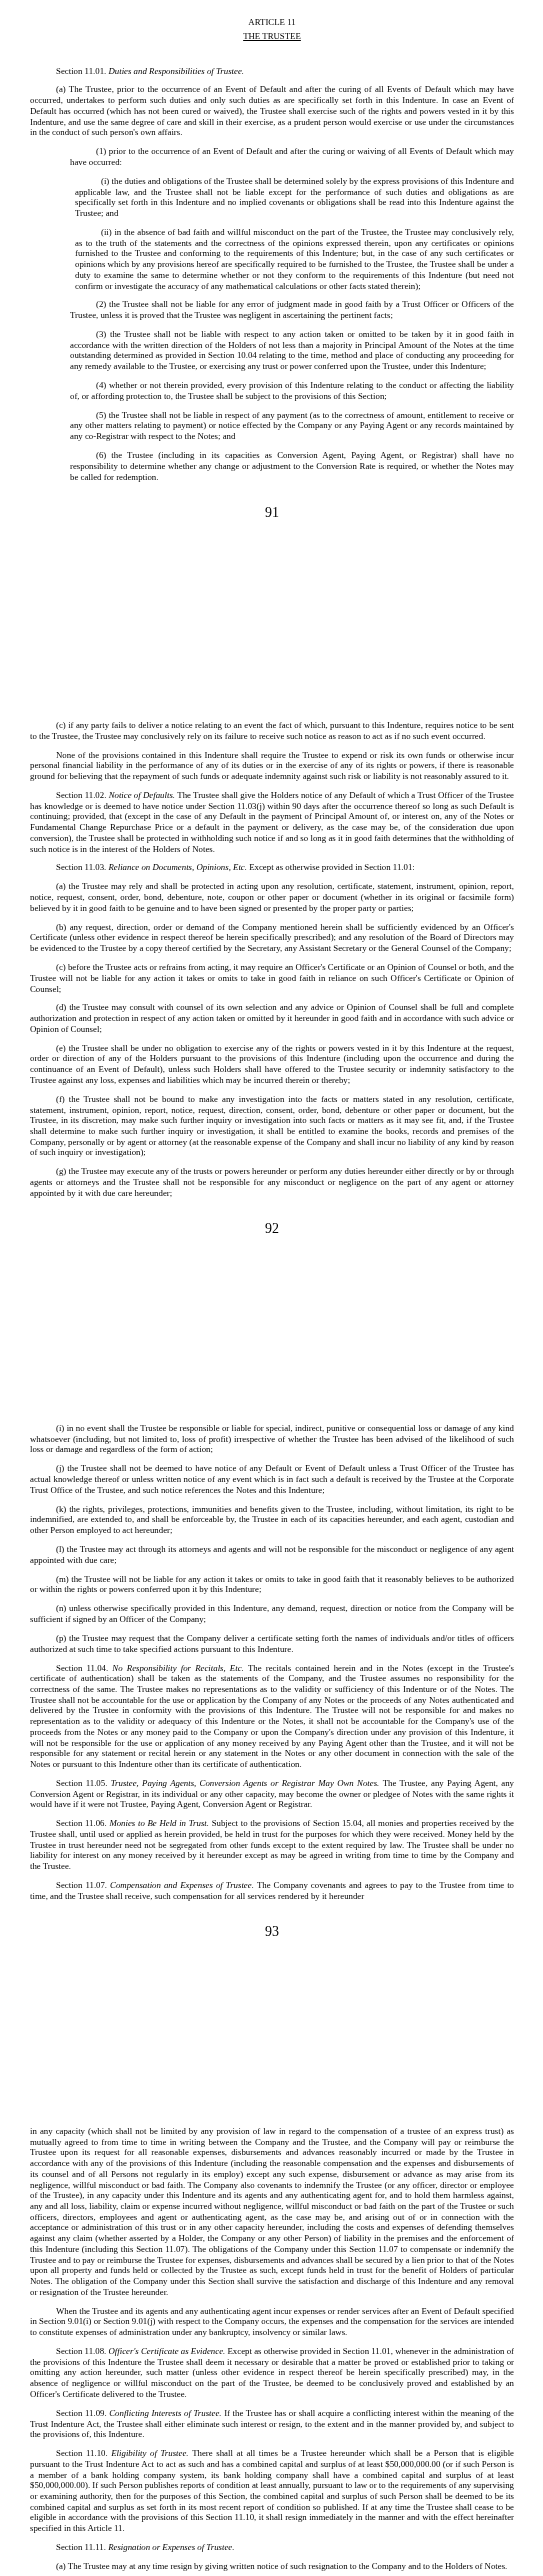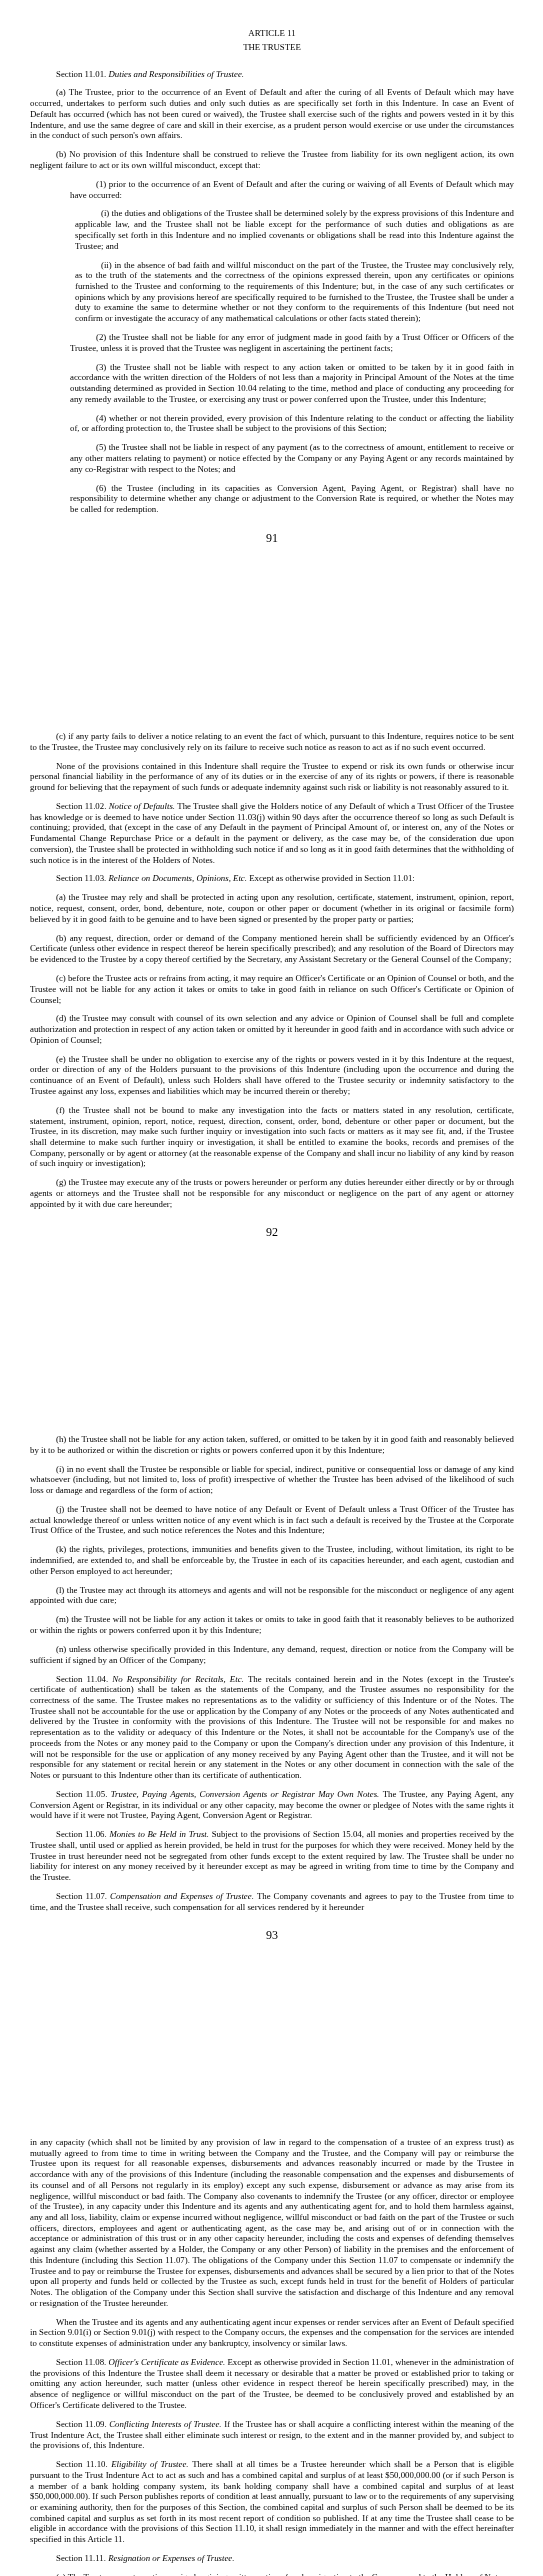--- a/index.html
+++ b/index.html
@@ -12,59 +12,59 @@
     font-family: "Liberation Serif", "DejaVu Serif", serif;
     color: #000000;
   }
   .doc {
     width: 544px;
   }
   .page {
     width: 544px;
     height: 703px;
     box-sizing: border-box;
-    padding: 28px 30px 0 30px;
+    padding: 17px 30px 0 30px;
     overflow: hidden;
     background: #ffffff;
   }
   .blk {
     margin: 0 0 8.2px 0;
     font-size: 8.8px;
     line-height: 1.22;
     text-align: justify;
     text-indent: 26px;
   }
   .blk.center {
     text-align: center;
     text-indent: 0;
     margin-bottom: 3.1px;
   }
   .blk.center.last {
-    margin-bottom: 16px;
+    margin-bottom: 24px;
+    text-decoration: underline;
   }
   .blk.l1 { margin-left: 40px; }
   .blk.l2 { margin-left: 45px; }
   .blk.noindent { text-indent: 0; }
   .sec-title { font-style: italic; margin-top: 32px; }
   .pagenum {
     text-align: center;
-    margin-top: 16px;
-    font-size: 12px;
+    margin-top: 23px;
+    font-size: 14px;
   }
 </style>
 </head>
 <body>
 
 <main class="doc">
     <section class="page">
       <p class="blk center"><span class="txt">ARTICLE 11</span></p>
       <p class="blk center last"><span class="txt">THE TRUSTEE</span></p>
       <p class="blk para"><span class="sec-label">Section 11.01. </span><span class="sec-title">Duties and Responsibilities of Trustee. </span></p>
       <p class="blk para"><span class="txt">(a) The Trustee, prior to the occurrence of an Event of Default and after the curing of all Events of Default which may have occurred, undertakes to perform such duties and only such duties as are specifically set forth in this Indenture. In case an Event of Default has occurred (which has not been cured or waived), the Trustee shall exercise such of the rights and powers vested in it by this Indenture, and use the same degree of care and skill in their exercise, as a prudent person would exercise or use under the circumstances in the conduct of such person's own affairs.</span></p>
-      <p class="blk para"><span class="txt">(b) No provision of this Indenture shall be construed to relieve the Trustee from liability for its own negligent action, its own negligent failure to act or its own willful misconduct, except that:</span></p>
       <p class="blk para l1"><span class="txt">(1) prior to the occurrence of an Event of Default and after the curing or waiving of all Events of Default which may have occurred:</span></p>
       <p class="blk para l2"><span class="txt">(i) the duties and obligations of the Trustee shall be determined solely by the express provisions of this Indenture and applicable law, and the Trustee shall not be liable except for the performance of such duties and obligations as are specifically set forth in this Indenture and no implied covenants or obligations shall be read into this Indenture against the Trustee; and</span></p>
       <p class="blk para l2"><span class="txt">(ii) in the absence of bad faith and willful misconduct on the part of the Trustee, the Trustee may conclusively rely, as to the truth of the statements and the correctness of the opinions expressed therein, upon any certificates or opinions furnished to the Trustee and conforming to the requirements of this Indenture; but, in the case of any such certificates or opinions which by any provisions hereof are specifically required to be furnished to the Trustee, the Trustee shall be under a duty to examine the same to determine whether or not they conform to the requirements of this Indenture (but need not confirm or investigate the accuracy of any mathematical calculations or other facts stated therein);</span></p>
       <p class="blk para l1"><span class="txt">(2) the Trustee shall not be liable for any error of judgment made in good faith by a Trust Officer or Officers of the Trustee, unless it is proved that the Trustee was negligent in ascertaining the pertinent facts;</span></p>
       <p class="blk para l1"><span class="txt">(3) the Trustee shall not be liable with respect to any action taken or omitted to be taken by it in good faith in accordance with the written direction of the Holders of not less than a majority in Principal Amount of the Notes at the time outstanding determined as provided in Section 10.04 relating to the time, method and place of conducting any proceeding for any remedy available to the Trustee, or exercising any trust or power conferred upon the Trustee, under this Indenture;</span></p>
       <p class="blk para l1"><span class="txt">(4) whether or not therein provided, every provision of this Indenture relating to the conduct or affecting the liability of, or affording protection to, the Trustee shall be subject to the provisions of this Section;</span></p>
       <p class="blk para l1"><span class="txt">(5) the Trustee shall not be liable in respect of any payment (as to the correctness of amount, entitlement to receive or any other matters relating to payment) or notice effected by the Company or any Paying Agent or any records maintained by any co-Registrar with respect to the Notes; and</span></p>
       <p class="blk para l1"><span class="txt">(6) the Trustee (including in its capacities as Conversion Agent, Paying Agent, or Registrar) shall have no responsibility to determine whether any change or adjustment to the Conversion Rate is required, or whether the Notes may be called for redemption.</span></p>
       <div class="pagenum">91</div>
     </section>
@@ -76,27 +76,27 @@
       <p class="blk para"><span class="txt">(a) the Trustee may rely and shall be protected in acting upon any resolution, certificate, statement, instrument, opinion, report, notice, request, consent, order, bond, debenture, note, coupon or other paper or document (whether in its original or facsimile form) believed by it in good faith to be genuine and to have been signed or presented by the proper party or parties;</span></p>
       <p class="blk para"><span class="txt">(b) any request, direction, order or demand of the Company mentioned herein shall be sufficiently evidenced by an Officer's Certificate (unless other evidence in respect thereof be herein specifically prescribed); and any resolution of the Board of Directors may be evidenced to the Trustee by a copy thereof certified by the Secretary, any Assistant Secretary or the General Counsel of the Company;</span></p>
       <p class="blk para"><span class="txt">(c) before the Trustee acts or refrains from acting, it may require an Officer's Certificate or an Opinion of Counsel or both, and the Trustee will not be liable for any action it takes or omits to take in good faith in reliance on such Officer's Certificate or Opinion of Counsel;</span></p>
       <p class="blk para"><span class="txt">(d) the Trustee may consult with counsel of its own selection and any advice or Opinion of Counsel shall be full and complete authorization and protection in respect of any action taken or omitted by it hereunder in good faith and in accordance with such advice or Opinion of Counsel;</span></p>
       <p class="blk para"><span class="txt">(e) the Trustee shall be under no obligation to exercise any of the rights or powers vested in it by this Indenture at the request, order or direction of any of the Holders pursuant to the provisions of this Indenture (including upon the occurrence and during the continuance of an Event of Default), unless such Holders shall have offered to the Trustee security or indemnity satisfactory to the Trustee against any loss, expenses and liabilities which may be incurred therein or thereby;</span></p>
       <p class="blk para"><span class="txt">(f) the Trustee shall not be bound to make any investigation into the facts or matters stated in any resolution, certificate, statement, instrument, opinion, report, notice, request, direction, consent, order, bond, debenture or other paper or document, but the Trustee, in its discretion, may make such further inquiry or investigation into such facts or matters as it may see fit, and, if the Trustee shall determine to make such further inquiry or investigation, it shall be entitled to examine the books, records and premises of the Company, personally or by agent or attorney (at the reasonable expense of the Company and shall incur no liability of any kind by reason of such inquiry or investigation);</span></p>
       <p class="blk para"><span class="txt">(g) the Trustee may execute any of the trusts or powers hereunder or perform any duties hereunder either directly or by or through agents or attorneys and the Trustee shall not be responsible for any misconduct or negligence on the part of any agent or attorney appointed by it with due care hereunder;</span></p>
       <div class="pagenum">92</div>
     </section>
     <section class="page">
-      <p class="blk para"><span class="txt">(h) the Trustee shall not be liable for any action taken, suffered, or omitted to be taken by it in good faith and reasonably believed by it to be authorized or within the discretion or rights or powers conferred upon it by this Indenture;</span></p>
       <p class="blk para"><span class="txt">(i) in no event shall the Trustee be responsible or liable for special, indirect, punitive or consequential loss or damage of any kind whatsoever (including, but not limited to, loss of profit) irrespective of whether the Trustee has been advised of the likelihood of such loss or damage and regardless of the form of action;</span></p>
       <p class="blk para"><span class="txt">(j) the Trustee shall not be deemed to have notice of any Default or Event of Default unless a Trust Officer of the Trustee has actual knowledge thereof or unless written notice of any event which is in fact such a default is received by the Trustee at the Corporate Trust Office of the Trustee, and such notice references the Notes and this Indenture;</span></p>
       <p class="blk para"><span class="txt">(k) the rights, privileges, protections, immunities and benefits given to the Trustee, including, without limitation, its right to be indemnified, are extended to, and shall be enforceable by, the Trustee in each of its capacities hereunder, and each agent, custodian and other Person employed to act hereunder;</span></p>
       <p class="blk para"><span class="txt">(l) the Trustee may act through its attorneys and agents and will not be responsible for the misconduct or negligence of any agent appointed with due care;</span></p>
       <p class="blk para"><span class="txt">(m) the Trustee will not be liable for any action it takes or omits to take in good faith that it reasonably believes to be authorized or within the rights or powers conferred upon it by this Indenture;</span></p>
       <p class="blk para"><span class="txt">(n) unless otherwise specifically provided in this Indenture, any demand, request, direction or notice from the Company will be sufficient if signed by an Officer of the Company;</span></p>
+      <p class="blk para"><span class="txt">(p) the Trustee may request that the Company deliver a certificate setting forth the names of individuals and/or titles of officers authorized at such time to take specified actions pursuant to this Indenture.</span></p>
       <p class="blk para"><span class="sec-label">Section 11.04. </span><span class="sec-title">No Responsibility for Recitals, Etc. </span><span class="txt">The recitals contained herein and in the Notes (except in the Trustee's certificate of authentication) shall be taken as the statements of the Company, and the Trustee assumes no responsibility for the correctness of the same. The Trustee makes no representations as to the validity or sufficiency of this Indenture or of the Notes. The Trustee shall not be accountable for the use or application by the Company of any Notes or the proceeds of any Notes authenticated and delivered by the Trustee in conformity with the provisions of this Indenture. The Trustee will not be responsible for and makes no representation as to the validity or adequacy of this Indenture or the Notes, it shall not be accountable for the Company's use of the proceeds from the Notes or any money paid to the Company or upon the Company's direction under any provision of this Indenture, it will not be responsible for the use or application of any money received by any Paying Agent other than the Trustee, and it will not be responsible for any statement or recital herein or any statement in the Notes or any other document in connection with the sale of the Notes or pursuant to this Indenture other than its certificate of authentication.</span></p>
       <p class="blk para"><span class="sec-label">Section 11.05. </span><span class="sec-title">Trustee, Paying Agents, Conversion Agents or Registrar May Own Notes. </span><span class="txt">The Trustee, any Paying Agent, any Conversion Agent or Registrar, in its individual or any other capacity, may become the owner or pledgee of Notes with the same rights it would have if it were not Trustee, Paying Agent, Conversion Agent or Registrar.</span></p>
       <p class="blk para"><span class="sec-label">Section 11.06. </span><span class="sec-title">Monies to Be Held in Trust. </span><span class="txt">Subject to the provisions of Section 15.04, all monies and properties received by the Trustee shall, until used or applied as herein provided, be held in trust for the purposes for which they were received. Money held by the Trustee in trust hereunder need not be segregated from other funds except to the extent required by law. The Trustee shall be under no liability for interest on any money received by it hereunder except as may be agreed in writing from time to time by the Company and the Trustee.</span></p>
       <p class="blk para"><span class="sec-label">Section 11.07. </span><span class="sec-title">Compensation and Expenses of Trustee. </span><span class="txt">The Company covenants and agrees to pay to the Trustee from time to time, and the Trustee shall receive, such compensation for all services rendered by it hereunder</span></p>
       <div class="pagenum">93</div>
     </section>
     <section class="page">
       <p class="blk para noindent"><span class="txt">in any capacity (which shall not be limited by any provision of law in regard to the compensation of a trustee of an express trust) as mutually agreed to from time to time in writing between the Company and the Trustee, and the Company will pay or reimburse the Trustee upon its request for all reasonable expenses, disbursements and advances reasonably incurred or made by the Trustee in accordance with any of the provisions of this Indenture (including the reasonable compensation and the expenses and disbursements of its counsel and of all Persons not regularly in its employ) except any such expense, disbursement or advance as may arise from its negligence, willful misconduct or bad faith. The Company also covenants to indemnify the Trustee (or any officer, director or employee of the Trustee), in any capacity under this Indenture and its agents and any authenticating agent for, and to hold them harmless against, any and all loss, liability, claim or expense incurred without negligence, willful misconduct or bad faith on the part of the Trustee or such officers, directors, employees and agent or authenticating agent, as the case may be, and arising out of or in connection with the acceptance or administration of this trust or in any other capacity hereunder, including the costs and expenses of defending themselves against any claim (whether asserted by a Holder, the Company or any other Person) of liability in the premises and the enforcement of this Indenture (including this Section 11.07). The obligations of the Company under this Section 11.07 to compensate or indemnify the Trustee and to pay or reimburse the Trustee for expenses, disbursements and advances shall be secured by a lien prior to that of the Notes upon all property and funds held or collected by the Trustee as such, except funds held in trust for the benefit of Holders of particular Notes. The obligation of the Company under this Section shall survive the satisfaction and discharge of this Indenture and any removal or resignation of the Trustee hereunder.</span></p>
       <p class="blk para"><span class="txt">When the Trustee and its agents and any authenticating agent incur expenses or render services after an Event of Default specified in Section 9.01(i) or Section 9.01(j) with respect to the Company occurs, the expenses and the compensation for the services are intended to constitute expenses of administration under any bankruptcy, insolvency or similar laws.</span></p>
       <p class="blk para"><span class="sec-label">Section 11.08. </span><span class="sec-title">Officer's Certificate as Evidence. </span><span class="txt">Except as otherwise provided in Section 11.01, whenever in the administration of the provisions of this Indenture the Trustee shall deem it necessary or desirable that a matter be proved or established prior to taking or omitting any action hereunder, such matter (unless other evidence in respect thereof be herein specifically prescribed) may, in the absence of negligence or willful misconduct on the part of the Trustee, be deemed to be conclusively proved and established by an Officer's Certificate delivered to the Trustee.</span></p>

